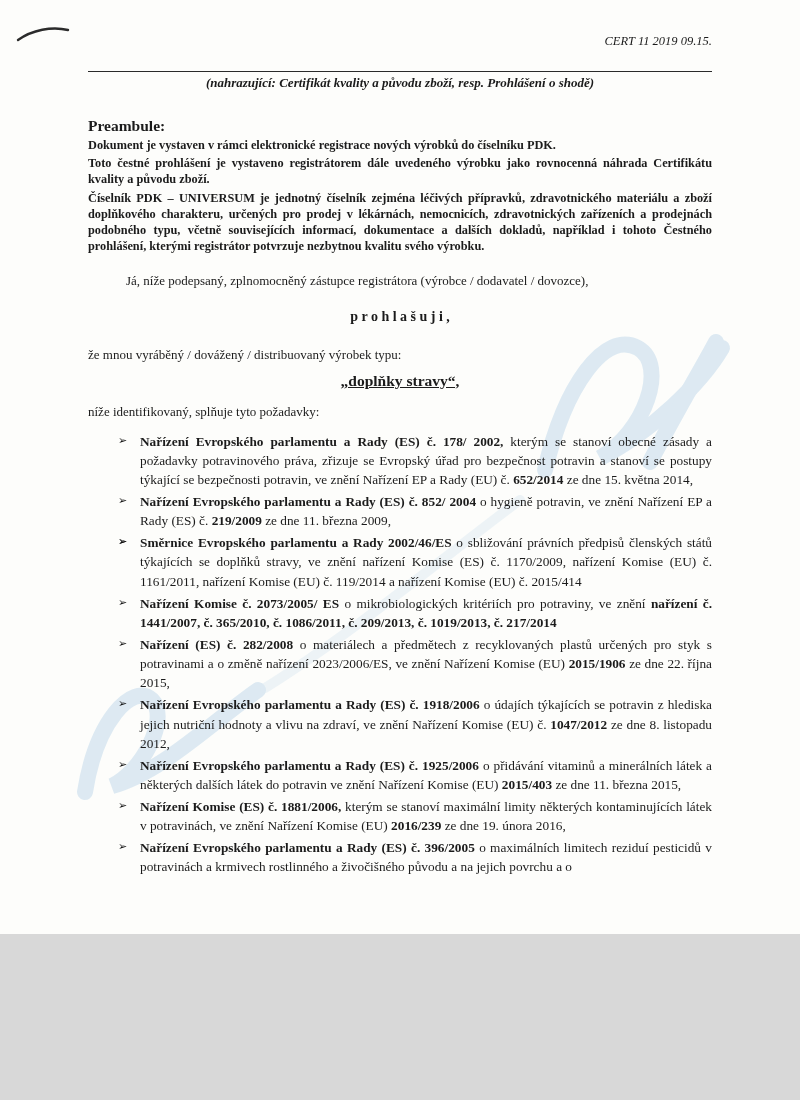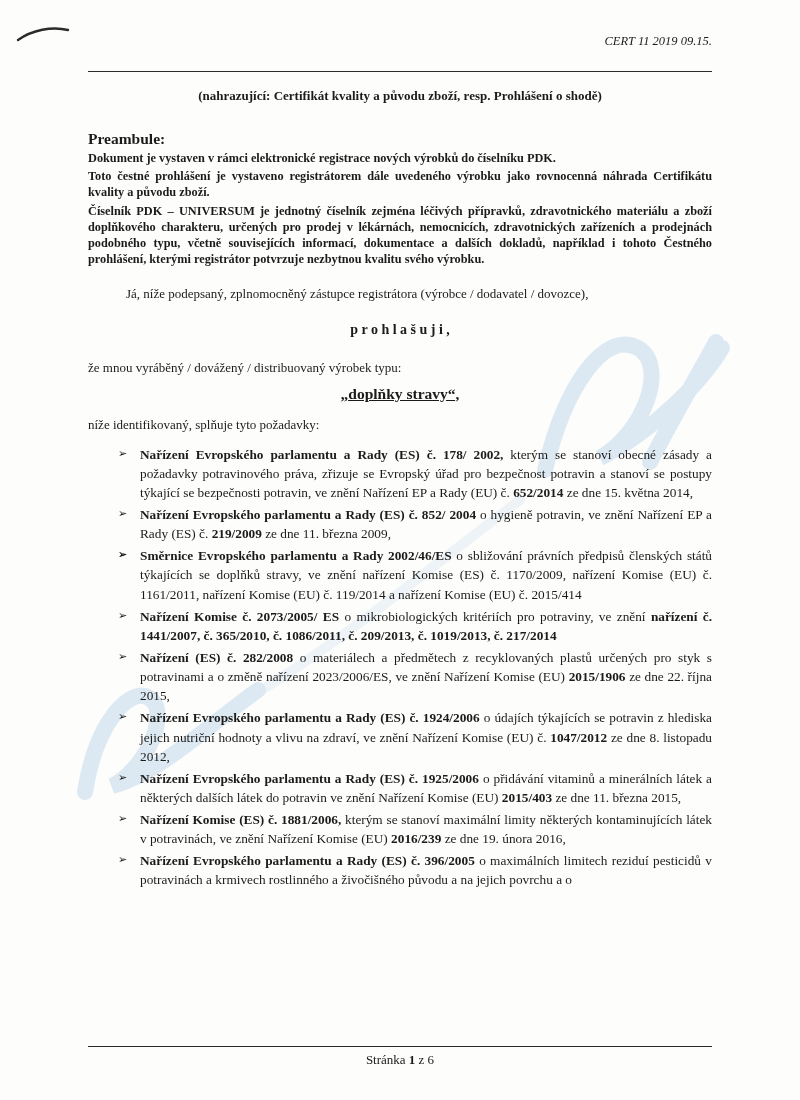--- a/index.html
+++ b/index.html
@@ -1,19 +1,19 @@
 <!DOCTYPE html>
 <html><head>
 <meta charset="utf-8">
 <style>
   html, body { margin: 0; padding: 0; background: #d8d8d8; }
   .page {
     position: relative;
     width: 800px;
-    height: 1100px;
+    height: 934px;
     margin: 0 auto;
     background: #fdfdfb;
     font-family: "Liberation Serif", serif;
     color: #1b1b1b;
     overflow: hidden;
   }
   .content {
     position: absolute;
     left: 88px;
     right: 88px;
@@ -29,24 +29,25 @@
     margin-top: 22px;
     border-top: 1.6px solid #2a2a2a;
   }
   .title {
     margin: 12px 0 0 0;
     text-align: center;
     font-size: 22px;
     font-weight: bold;
   }
   .subtitle {
-    margin-top: 16px;
+    margin-top: 3px;
     text-align: center;
     font-size: 13px;
     font-weight: bold;
+    font-style: italic;
   }
   .pre-heading {
     margin-top: 26px;
     font-size: 15.5px;
     font-weight: bold;
   }
   .pre-para {
     margin: 2px 0 0 0;
     font-size: 12.3px;
     font-weight: bold;
@@ -165,21 +166,21 @@
 
     <p class="closing">níže identifikovaný, splňuje tyto požadavky:</p>
 
     <div class="req-list">
         <div class="req-item"><span class="bullet">➢</span><span><span class="b">Nařízení Evropského parlamentu a Rady (ES) č. 178/ 2002,</span><span> kterým se stanoví obecné zásady a požadavky potravinového práva, zřizuje se Evropský úřad pro bezpečnost potravin a stanoví se postupy týkající se bezpečnosti potravin, ve znění Nařízení EP a Rady (EU) č. </span><span class="b">652/2014</span><span> ze dne 15. května 2014,</span></span></div>
         <div class="req-item"><span class="bullet">➢</span><span><span class="b">Nařízení Evropského parlamentu a Rady (ES) č. 852/ 2004</span><span> o hygieně potravin, ve znění Nařízení EP a Rady (ES) č. </span><span class="b">219/2009</span><span> ze dne 11. března 2009,</span></span></div>
         <div class="req-item"><span class="bullet">➢</span></div>
         <div class="req-item"><span class="bullet">➢</span><span><span class="b">Směrnice Evropského parlamentu a Rady 2002/46/ES</span><span> o sbližování právních předpisů členských států týkajících se doplňků stravy, ve znění nařízení Komise (ES) č. 1170/2009, nařízení Komise (EU) č. 1161/2011, nařízení Komise (EU) č. 119/2014 a nařízení Komise (EU) č. 2015/414</span></span></div>
         <div class="req-item"><span class="bullet">➢</span><span><span class="b">Nařízení Komise č. 2073/2005/ ES</span><span> o mikrobiologických kritériích pro potraviny, ve znění </span><span class="b">nařízení č. 1441/2007, č. 365/2010, č. 1086/2011, č. 209/2013, č. 1019/2013, č. 217/2014</span></span></div>
         <div class="req-item"><span class="bullet">➢</span><span><span class="b">Nařízení (ES) č. 282/2008</span><span> o materiálech a předmětech z recyklovaných plastů určených pro styk s potravinami a o změně nařízení 2023/2006/ES, ve znění Nařízení Komise (EU) </span><span class="b">2015/1906</span><span> ze dne 22. října 2015,</span></span></div>
-        <div class="req-item"><span class="bullet">➢</span><span><span class="b">Nařízení Evropského parlamentu a Rady (ES) č. 1924/2006</span><span> o údajích týkajících se potravin z hlediska jejich nutriční hodnoty a vlivu na zdraví, ve znění Nařízení Komise (EU) č. </span><span class="b">1047/2012</span><span> ze dne 8. listopadu 2012,</span></span></div>
+        <div class="req-item"><span class="bullet">➢</span><span><span class="b">Nařízení Evropského parlamentu a Rady (ES) č. 1918/2006</span><span> o údajích týkajících se potravin z hlediska jejich nutriční hodnoty a vlivu na zdraví, ve znění Nařízení Komise (EU) č. </span><span class="b">1047/2012</span><span> ze dne 8. listopadu 2012,</span></span></div>
         <div class="req-item"><span class="bullet">➢</span><span><span class="b">Nařízení Evropského parlamentu a Rady (ES) č. 1925/2006</span><span> o přidávání vitaminů a minerálních látek a některých dalších látek do potravin ve znění Nařízení Komise (EU) </span><span class="b">2015/403</span><span> ze dne 11. března 2015,</span></span></div>
         <div class="req-item"><span class="bullet">➢</span><span><span class="b">Nařízení Komise (ES) č. 1881/2006,</span><span> kterým se stanoví maximální limity některých kontaminujících látek v potravinách, ve znění Nařízení Komise (EU) </span><span class="b">2016/239</span><span> ze dne 19. února 2016,</span></span></div>
         <div class="req-item"><span class="bullet">➢</span><span><span class="b">Nařízení Evropského parlamentu a Rady (ES) č. 396/2005</span><span> o maximálních limitech reziduí pesticidů v potravinách a krmivech rostlinného a živočišného původu a na jejich povrchu a o</span></span></div>
       </div>
 
   </div>
 
   <div class="footer-rule"></div>
   <div class="footer"><span>Stránka </span><span class="b">1</span><span> z 6</span></div>
 

